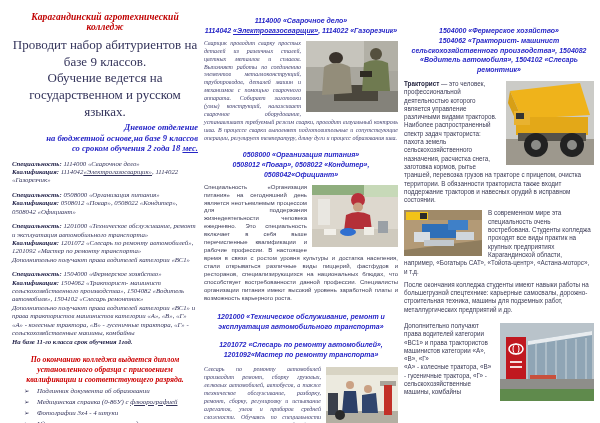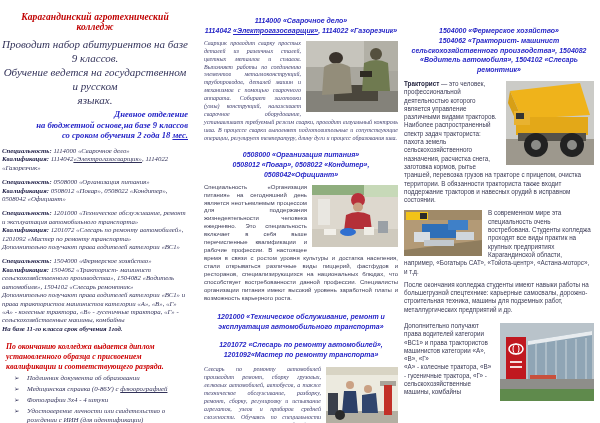--- a/index.html
+++ b/index.html
@@ -1,33 +1,33 @@
 <!DOCTYPE html>
 <html><head>
 <meta charset="utf-8">
 <style>
   *{margin:0;padding:0;box-sizing:border-box}
   html,body{background:#ffffff}
   .page{position:relative;width:600px;height:423px;background:#fff;overflow:hidden;
         font-family:"Liberation Serif","DejaVu Serif",serif;color:#333355;}
   .col{position:absolute;top:0;height:423px}
-  #col-left{left:2px;width:186px;padding-top:12px}
+  #col-left{left:12px;width:186px;padding-top:12px}
   #col-mid{left:204px;width:194px;padding-top:16px}
   #col-right{left:404px;width:190px;padding-top:26px}
   .pre{white-space:pre-line}
   .u{text-decoration:underline}
   .cf::after{content:"";display:block;clear:both}
   
   .title{font-size:9.5px;font-weight:bold;font-style:italic;color:#c00000;text-align:center;letter-spacing:.1px}
-  .intro{font-size:11px;font-style:italic;color:#33335a;text-align:center;line-height:1.28;margin-top:5px}
+  .intro{font-size:13px;color:#33335a;text-align:center;line-height:1.28;margin-top:5px}
   .dept{font-size:8.6px;font-weight:bold;font-style:italic;color:#2525c6;text-align:right;line-height:1.22;margin-top:2px}
   .spec{font-size:6.8px;font-style:italic;line-height:1.24;margin-top:6px;color:#33335a}
   .spec b{color:#23234a}
   .spec .bold-note{font-weight:bold;color:#23234a}
-  .note{font-size:7.8px;font-weight:bold;font-style:italic;color:#cc0000;line-height:1.28;margin-top:9px;padding:0 4px}
+  .note{font-size:7.8px;font-weight:bold;font-style:italic;color:#cc0000;line-height:1.28;text-align:center;margin-top:9px;padding:0 4px}
   .docs-h{font-size:7.8px;font-weight:bold;font-style:italic;color:#23234a;margin-top:3px}
   .doc{display:flex;font-size:6.9px;font-style:italic;line-height:1.3;margin:2px 0 0 12px;color:#33335a}
   .doc .blt{width:13px;flex:none;font-size:6.5px;font-style:normal}
   
   .bh{font-family:"Liberation Sans","DejaVu Sans",sans-serif;font-size:7px;font-weight:bold;font-style:italic;
       color:#2525c6;line-height:1.4;text-align:center}
   
   .para{font-size:6px;line-height:1.33;text-align:justify;margin-top:4px;color:#40406e}
   .it{font-style:italic}
   .sans{font-family:"Liberation Sans","DejaVu Sans",sans-serif;font-style:normal;color:#3a3a55}

